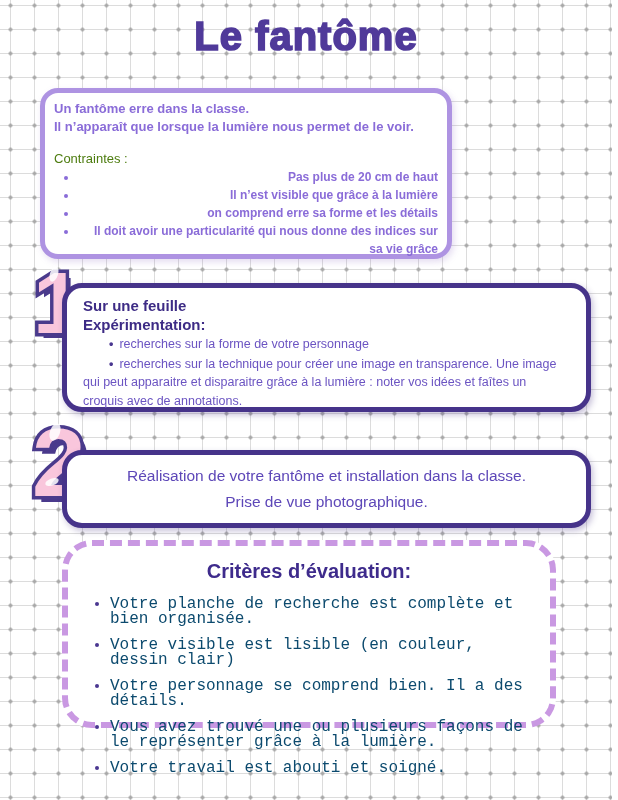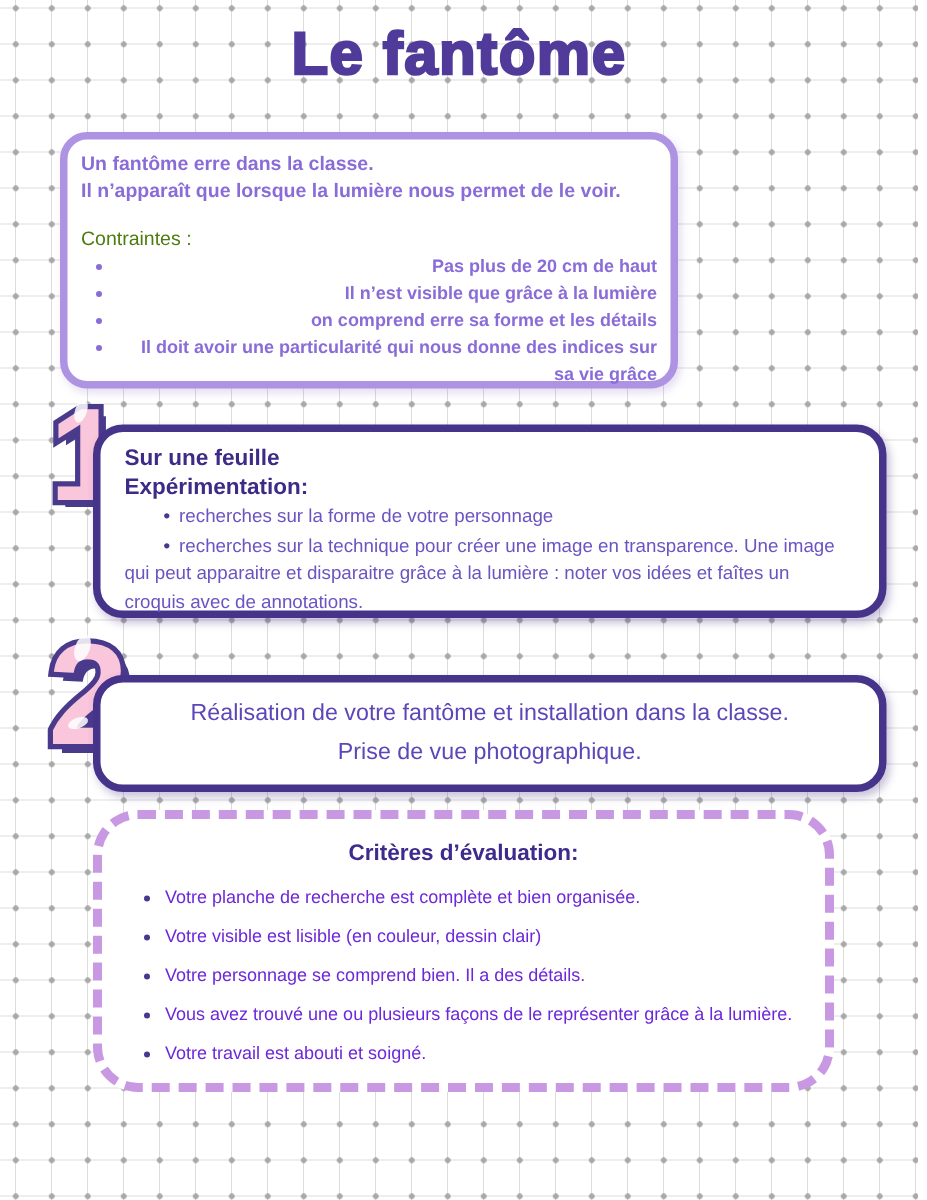--- a/index.html
+++ b/index.html
@@ -76,23 +76,23 @@
     display:flex;flex-direction:column;align-items:center;justify-content:center;
     text-align:center;
   }
   .step2-line{margin:0;font-size:15.5px;color:#5d47b8;line-height:26px;}
 
   .criteria-box{
     position:absolute;left:62px;top:540px;width:446px;height:154px;
     background:#ffffff;border:6px dashed #c998e2;border-radius:30px;
     padding:12px 18px 10px 18px;
   }
-  .criteria-title{margin:2px 0 0 0;text-align:center;font-size:15px;font-weight:bold;color:#3e2b8c;}
+  .criteria-title{margin:2px 0 0 0;text-align:center;font-size:20px;font-weight:bold;color:#3e2b8c;}
   .criteria-box ul{margin:14px 0 0 0;padding:0 0 0 24px;list-style:disc;}
-  .criteria-box li{font-size:12px;color:#6d28d9;line-height:15px;margin-bottom:11px;}
+  .criteria-box li{font-size:16px;color:#0c4a6e;line-height:15px;margin-bottom:11px;font-family:Liberation Mono, monospace;}
   .criteria-box li::marker{color:#4a3790;}
 </style>
 </head>
 <body>
 
 <div class="page">
 
   <h1 class="page-title">Le fantôme</h1>
 
 

